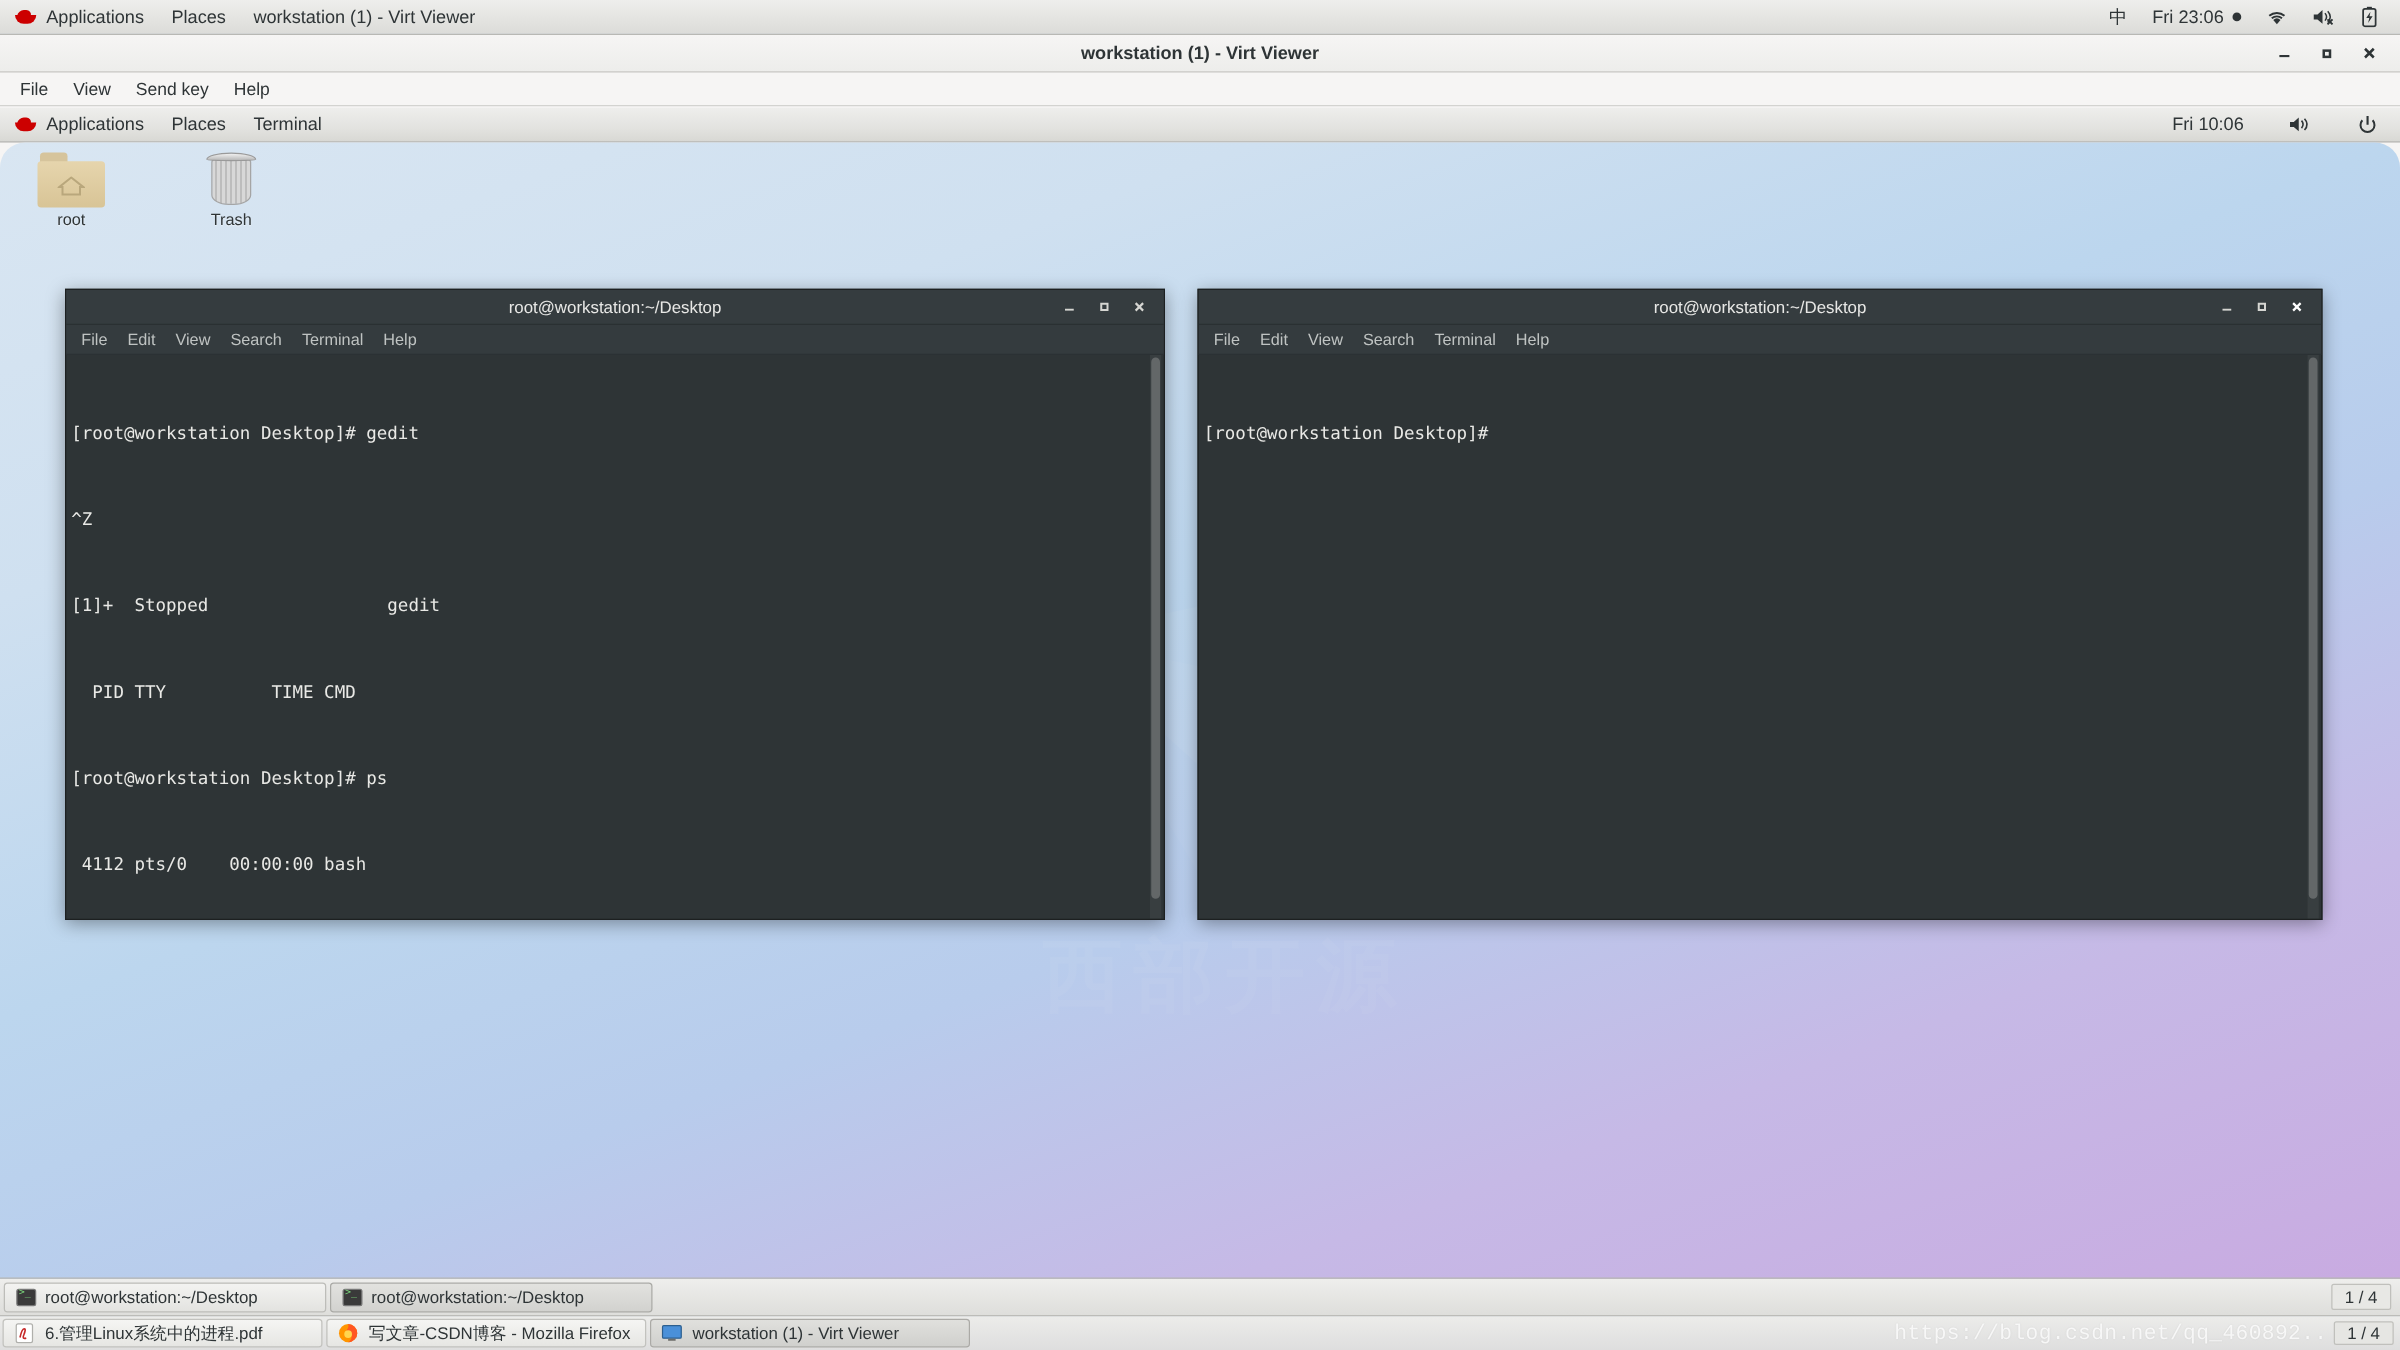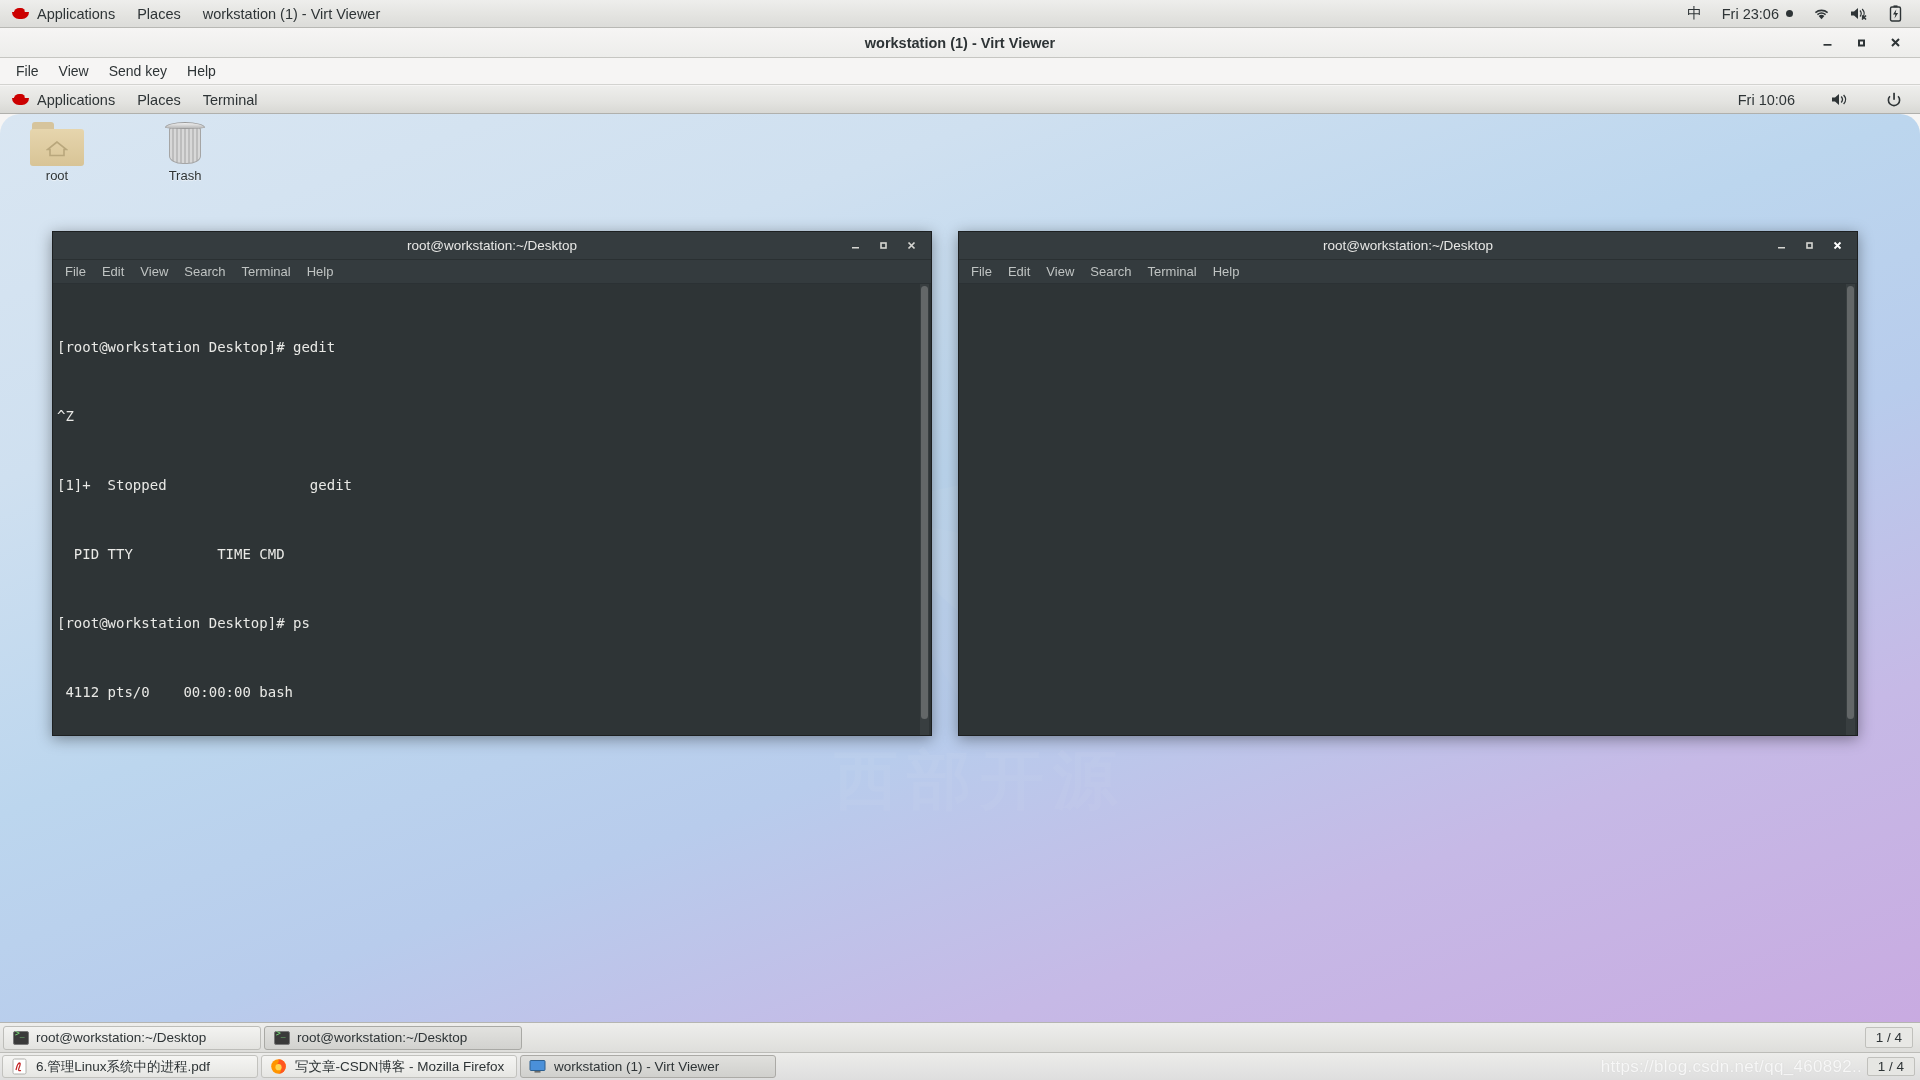--- a/index.html
+++ b/index.html
@@ -195,21 +195,21 @@
   .host-task.active { background: linear-gradient(to bottom,#e0e0dd,#d0d0cd); border-color:#abaaa6; }
   .ico16 { width:17px; height:17px; flex:none; position:relative; }
   #host-workspace {
     margin-left: auto; margin-right: 3px;
     padding: 1px 10px; font-size: 13.5px; color: #2e3436;
     background: #e6e6e3; border: 1px solid #c0c0bc; border-radius: 2px;
   }
   #csdn-mark {
     position: absolute; right: 58px; bottom: 3px;
     font-size: 17px; color: rgba(255,255,255,0.82);
-    font-family: Liberation Sans, sans-serif;
+    font-family: Liberation Mono, monospace;
     letter-spacing: 0.3px; pointer-events: none; z-index: 71;
     text-shadow: 0 0 1px rgba(160,160,160,0.35);
   }
 </style>
 </head>
 <body>
 
 <div id="host-top-panel">
   <div class="panel-item">
     <span class="redhat-logo"></span>
@@ -412,20 +412,21 @@
         </div>
         <div class="term-menu">
           <div class="tm">File</div>
           <div class="tm">Edit</div>
           <div class="tm">View</div>
           <div class="tm">Search</div>
           <div class="tm">Terminal</div>
           <div class="tm">Help</div>
         </div>
         <div class="term-body">
+          <div>[root@workstation Desktop]#</div>
           <div class="term-scroll"><div class="thumb"></div></div>
         </div>
       </div>
 
       <div id="wm-text">西部开源</div>
 
     </div>
 
     <div id="guest-taskbar">
       <div class="task-btn">

